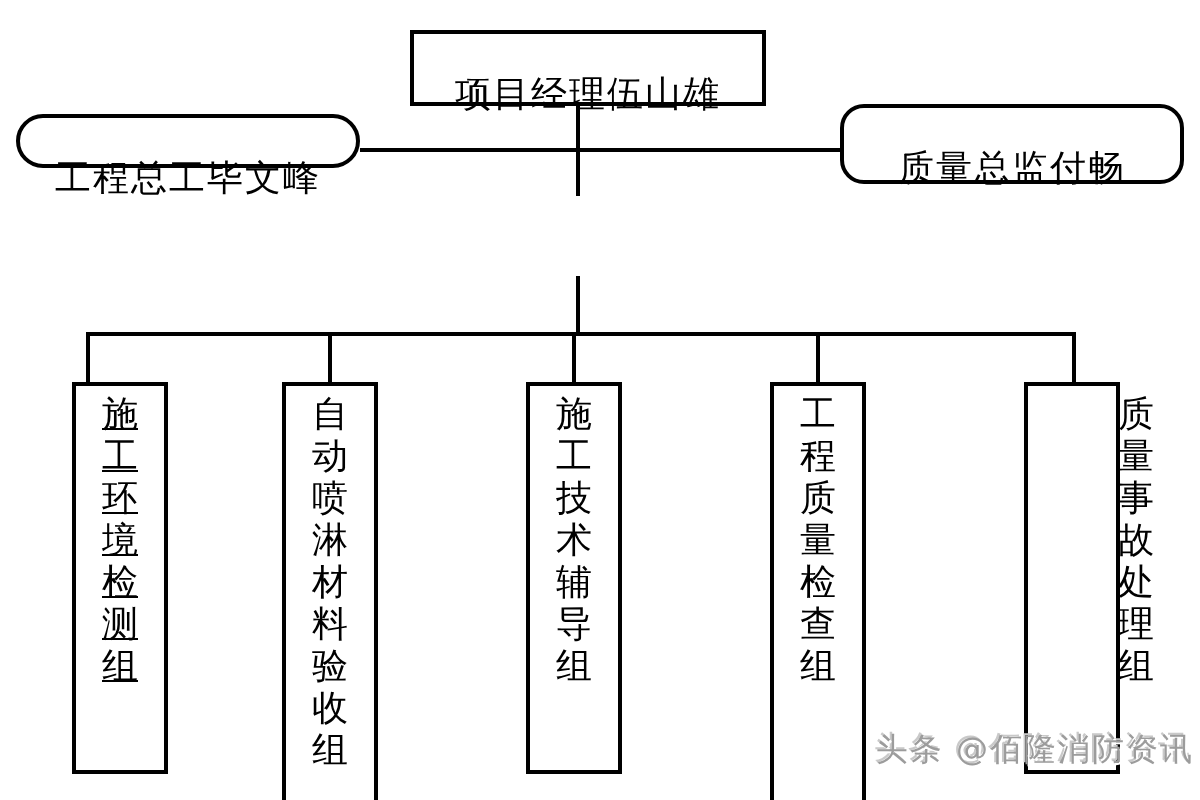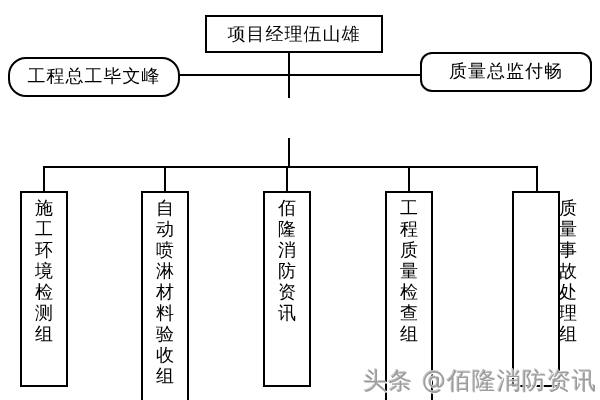--- a/index.html
+++ b/index.html
@@ -19,21 +19,21 @@
     position: absolute;
     box-sizing: border-box;
     border: 2px solid #000000;
     background: #ffffff;
     color: #000000;
     text-align: center;
   }
   .hnode {
     font-size: 18px;
     line-height: 22px;
-    padding-top: 6px;
+    padding-top: 20px;
     letter-spacing: 1px;
     white-space: nowrap;
   }
   .vnode {
     font-size: 18px;
   }
   .vnode .vlabel {
     display: block;
     width: 20px;
     margin: 4px auto 0 auto;
@@ -41,34 +41,34 @@
     line-height: 21px;
     text-align: center;
   }
   .line {
     position: absolute;
     background: #000000;
   }
   #watermark {
     position: absolute;
     right: 3px;
-    bottom: 3px;
-    font-size: 24px;
+    bottom: 14px;
+    font-size: 16px;
     letter-spacing: 1px;
     color: #9c9c9c;
     text-shadow: 1px 1px 0 #ffffff, -1px -1px 0 #c9c9c9;
     white-space: nowrap;
   }
 
   
   #node-top        { left: 205px; top: 15px;  width: 178px; height: 38px; }
-  #node-left       { left: 8px;   top: 57px;  width: 172px; height: 40px; border-radius: 18px; }
+  #node-left       { left: 8px;   top: 57px;  width: 172px; height: 27px; border-radius: 18px; }
   #node-right      { left: 420px; top: 52px;  width: 172px; height: 40px; border-radius: 12px; }
   #node-mid        { left: 205px; top: 98px;  width: 175px; height: 40px; }
-  #node-g0 { left: 20px;  top: 191px; width: 48px; height: 196px; }
+  #node-g0 { left: 36px;  top: 191px; width: 48px; height: 196px; text-decoration: underline; }
   #node-g1 { left: 141px; top: 191px; width: 48px; height: 224px; }
   #node-g2 { left: 263px; top: 191px; width: 48px; height: 196px; }
   #node-g3 { left: 385px; top: 191px; width: 48px; height: 212px; }
   #node-g4 { left: 512px; top: 191px; width: 48px; height: 196px; padding-left: 44px; }
 
   
   #ln-v1 { left: 288px; top: 53px;  width: 2px;  height: 45px; }
   #ln-h1 { left: 180px; top: 74px;  width: 240px; height: 2px; }
   #ln-v2 { left: 288px; top: 138px; width: 2px;  height: 30px; }
   #ln-h2 { left: 43px;  top: 166px; width: 495px; height: 2px; }
@@ -103,21 +103,21 @@
     <span>质量总监付畅</span>
   </div>
 
   <div class="node vnode" id="node-g0">
     <span class="vlabel">施工环境检测组</span>
   </div>
   <div class="node vnode" id="node-g1">
     <span class="vlabel">自动喷淋材料验收组</span>
   </div>
   <div class="node vnode" id="node-g2">
-    <span class="vlabel">佰隆消防资讯</span>
+    <span class="vlabel">施工技术辅导组</span>
   </div>
   <div class="node vnode" id="node-g3">
     <span class="vlabel">工程质量检查组</span>
   </div>
   <div class="node vnode" id="node-g4">
     <span class="vlabel">质量事故处理组</span>
   </div>
 
   <div id="watermark">头条 @佰隆消防资讯</div>
 

